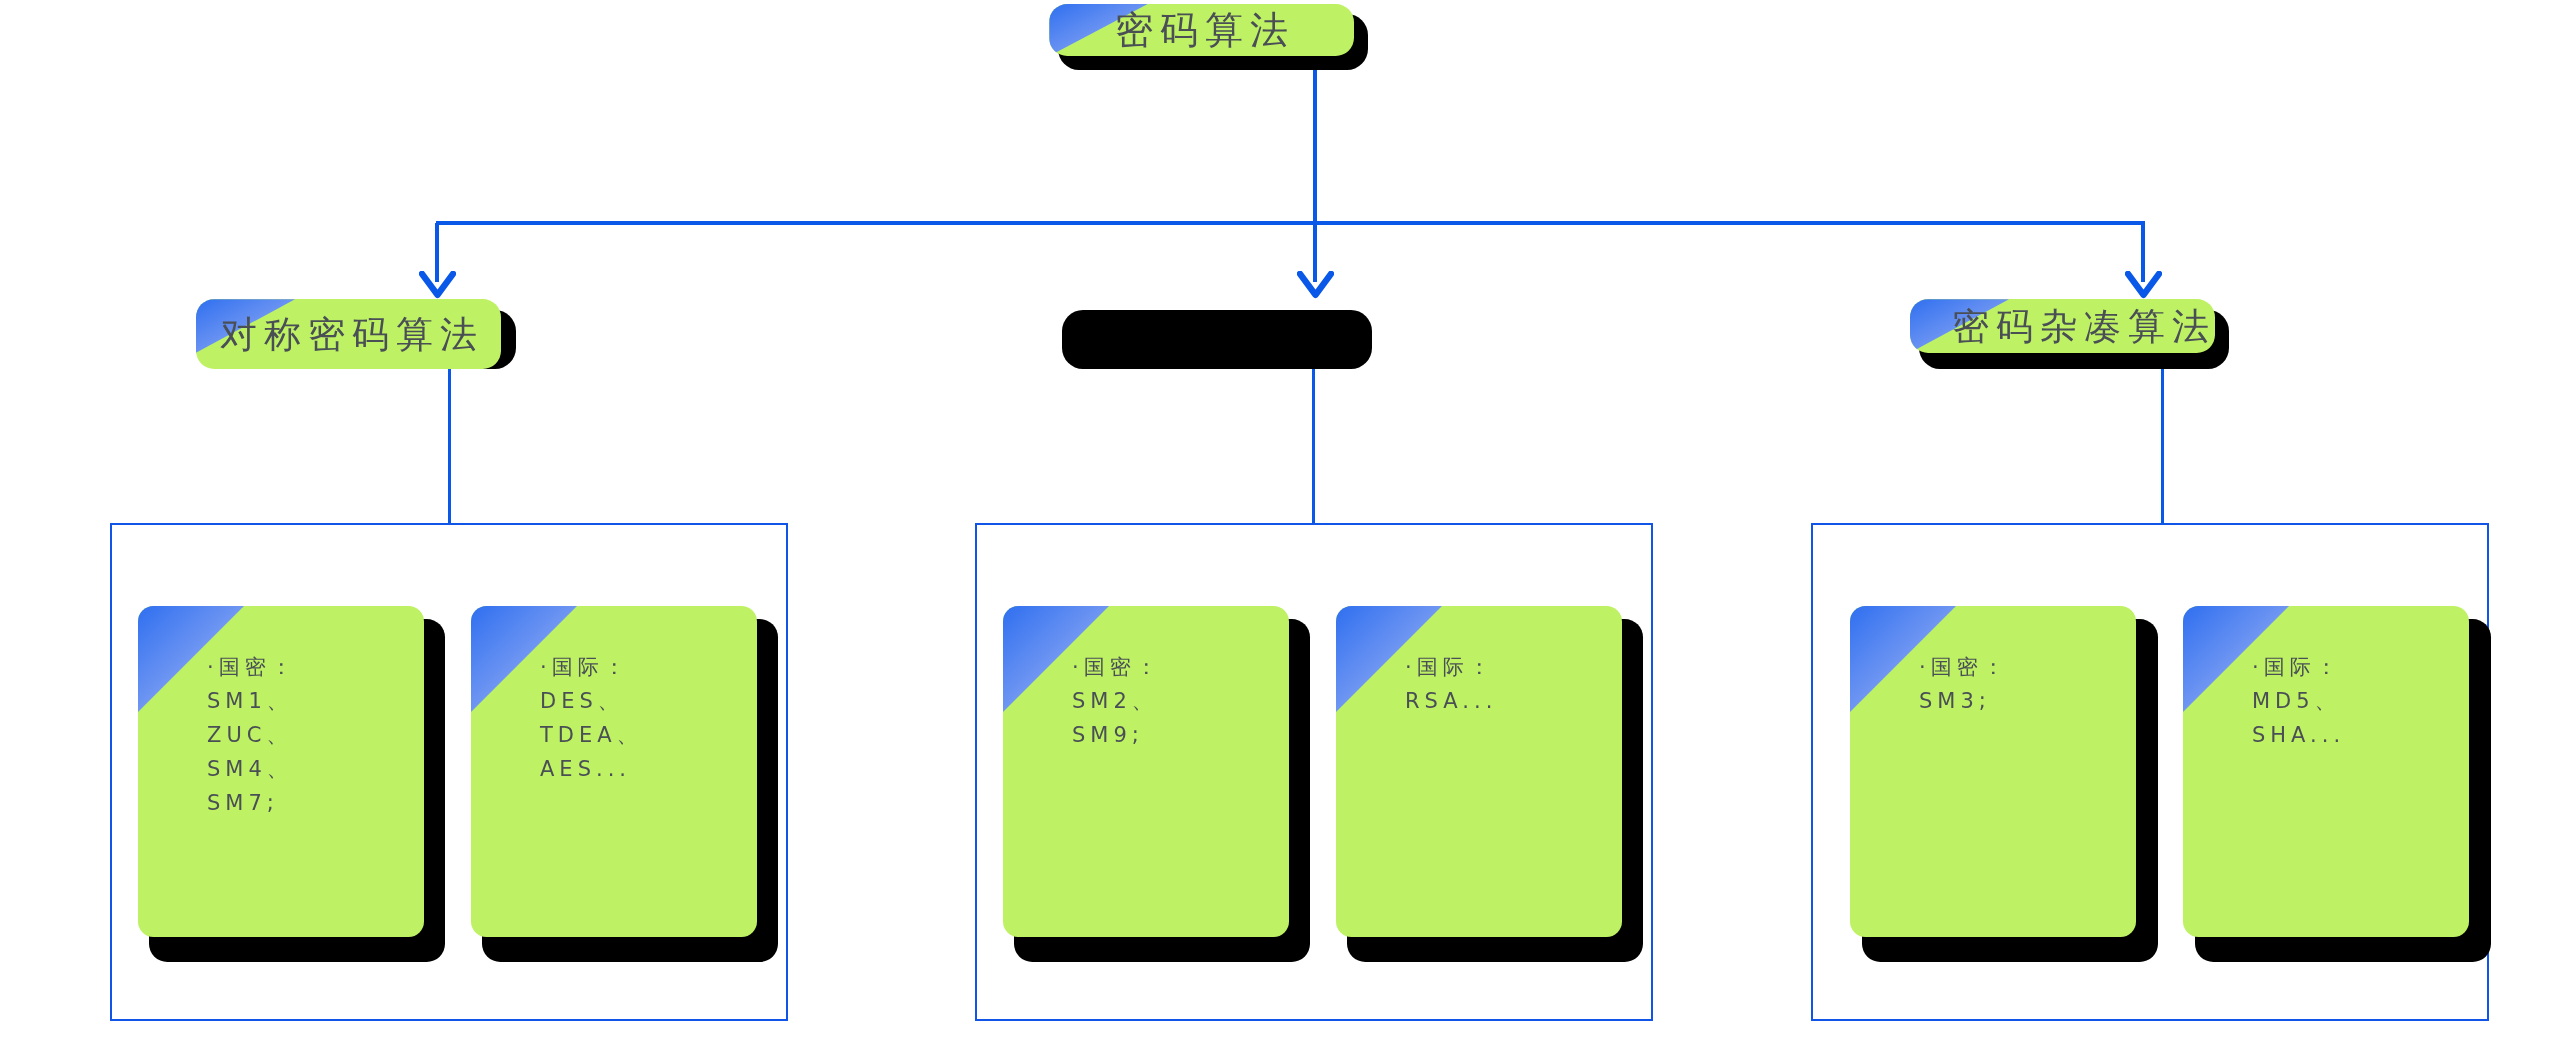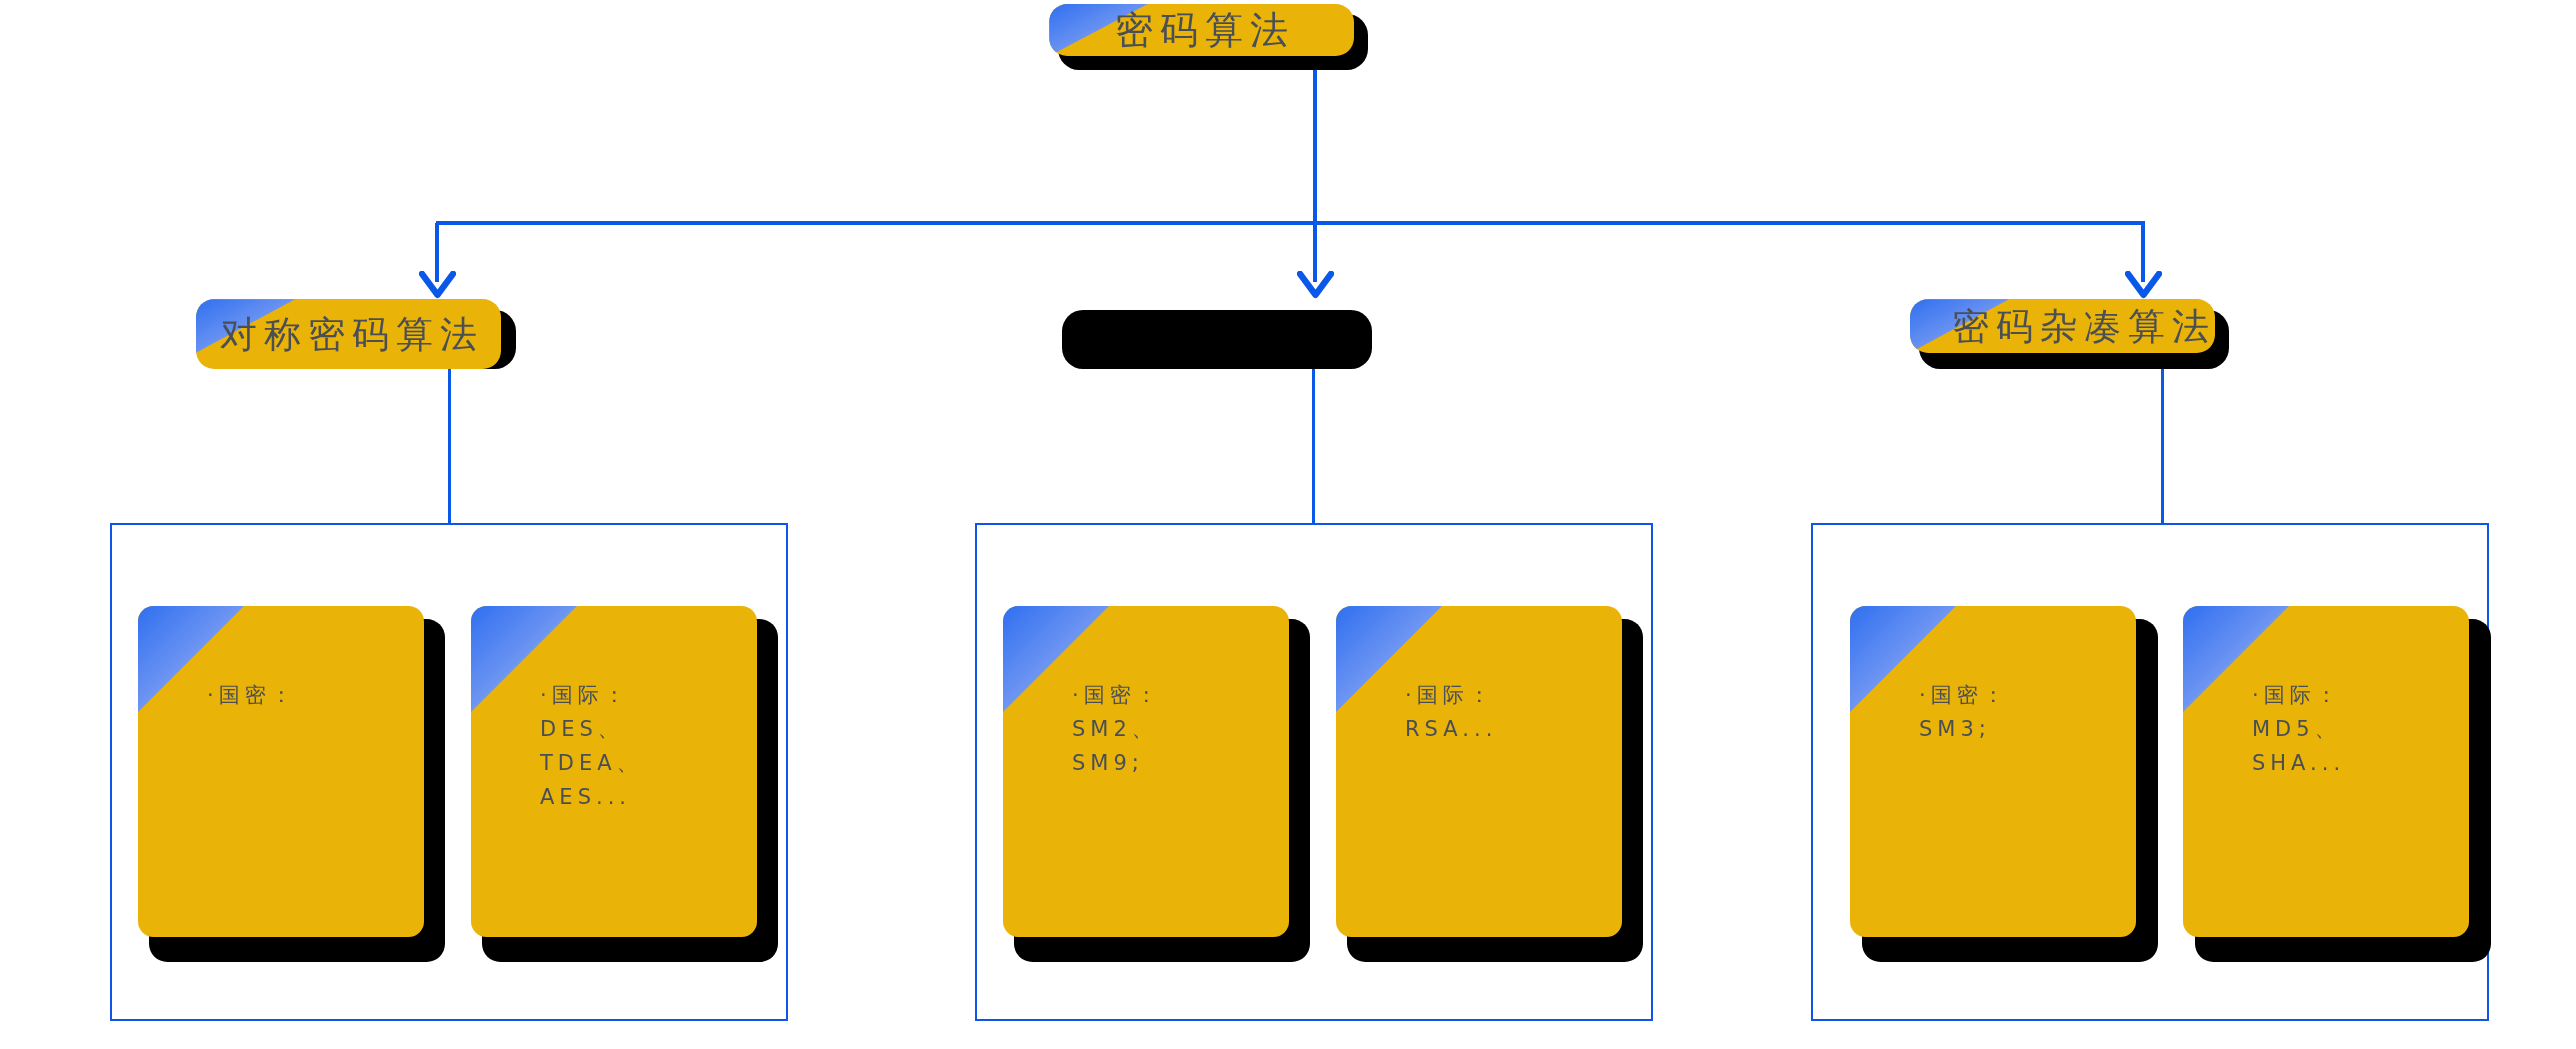--- a/index.html
+++ b/index.html
@@ -9,21 +9,21 @@
     background:#ffffff;
     font-family:"DejaVu Sans","Liberation Sans",sans-serif;
     overflow:hidden;
   }
   #stage{position:relative;width:2576px;height:1049px;overflow:hidden;}
 
   
   .node{
     position:absolute;
     box-sizing:border-box;
-    background:#eab308;
+    background:#bef264;
     border-radius:18.3px;
     overflow:hidden;
     display:flex;
     align-items:center;
     justify-content:center;
     color:#4a4f55;
     z-index:6;
   }
   .node-shadow{
     position:absolute;
@@ -55,21 +55,20 @@
   
   .leaf .leaf-text{
     position:relative;
     z-index:3;
     font-size:21px;
     letter-spacing:5px;
     line-height:1.62;
     color:#4a4f55;
     white-space:pre;
     text-align:left;
-    margin-top:28px;
   }
   .leaf{
     align-items:flex-start;
     justify-content:flex-start;
     border-radius:15.5px;
   }
   .leaf .leaf-text{padding:0;}
 
   
   .vline{position:absolute;background:#0a58e8;z-index:2;}
@@ -169,21 +168,24 @@
     <svg class="wedge" width="106" height="106" viewBox="0 0 150 150">
       <defs>
         <linearGradient id="lw1" x1="0" y1="0" x2="1" y2="1">
           <stop offset="0%" stop-color="#2f6ff0"></stop>
           <stop offset="50%" stop-color="#6f96f2"></stop>
           <stop offset="100%" stop-color="#dadeea"></stop>
         </linearGradient>
       </defs>
       <polygon points="0,0 150,0 0,150" fill="url(#lw1)"></polygon>
     </svg>
-    <div class="leaf-text"><span>·国密：</span><br></div>
+    <div class="leaf-text"><span>·国密：</span><br><span class="leaf-items">SM1、
+ZUC、
+SM4、
+SM7;</span></div>
   </div>
 
   <div class="node-shadow" style="left:482px;top:619px;width:296px;height:343px;border-radius:18.3px;"></div>
   <div class="node leaf" style="left:471px;top:606px;width:286px;height:331px;padding:44px 0 0 69px;">
     <svg class="wedge" width="106" height="106" viewBox="0 0 150 150">
       <defs>
         <linearGradient id="lw2" x1="0" y1="0" x2="1" y2="1">
           <stop offset="0%" stop-color="#2f6ff0"></stop>
           <stop offset="50%" stop-color="#6f96f2"></stop>
           <stop offset="100%" stop-color="#dadeea"></stop>

